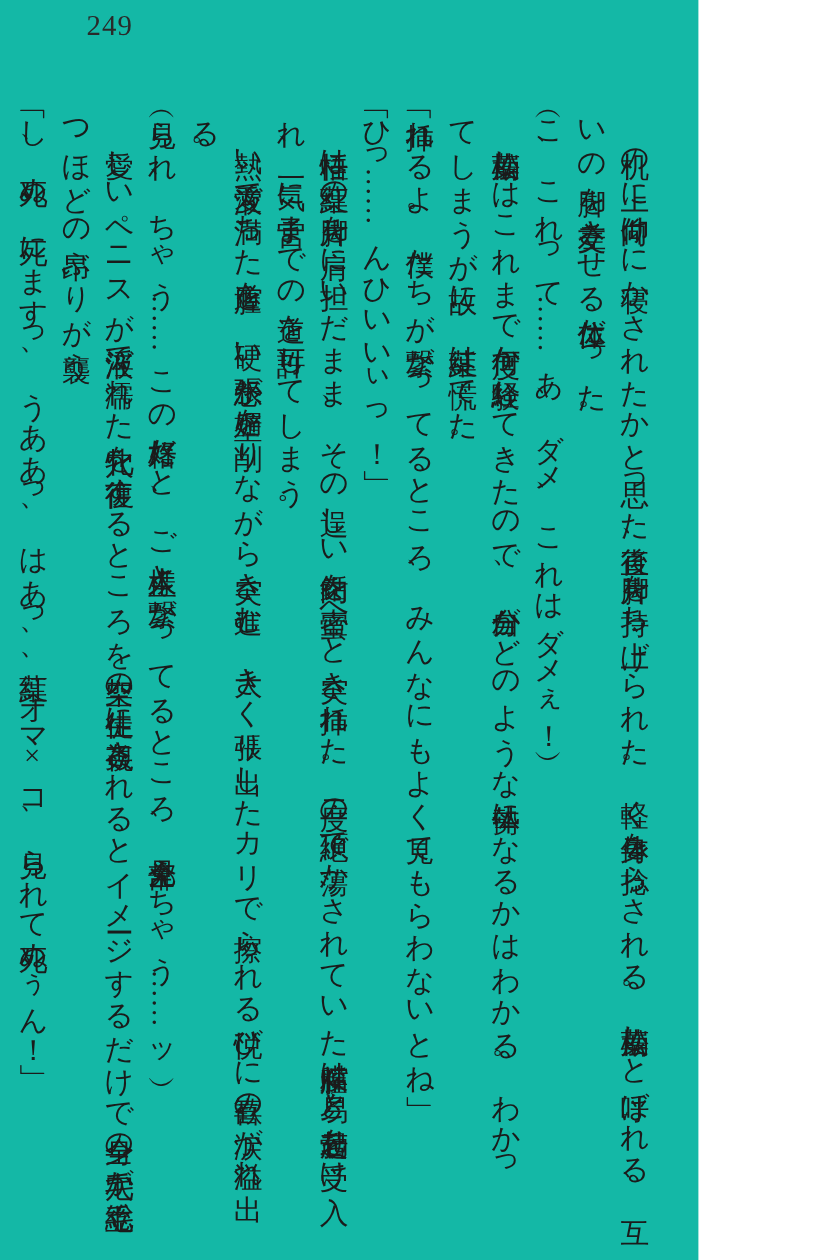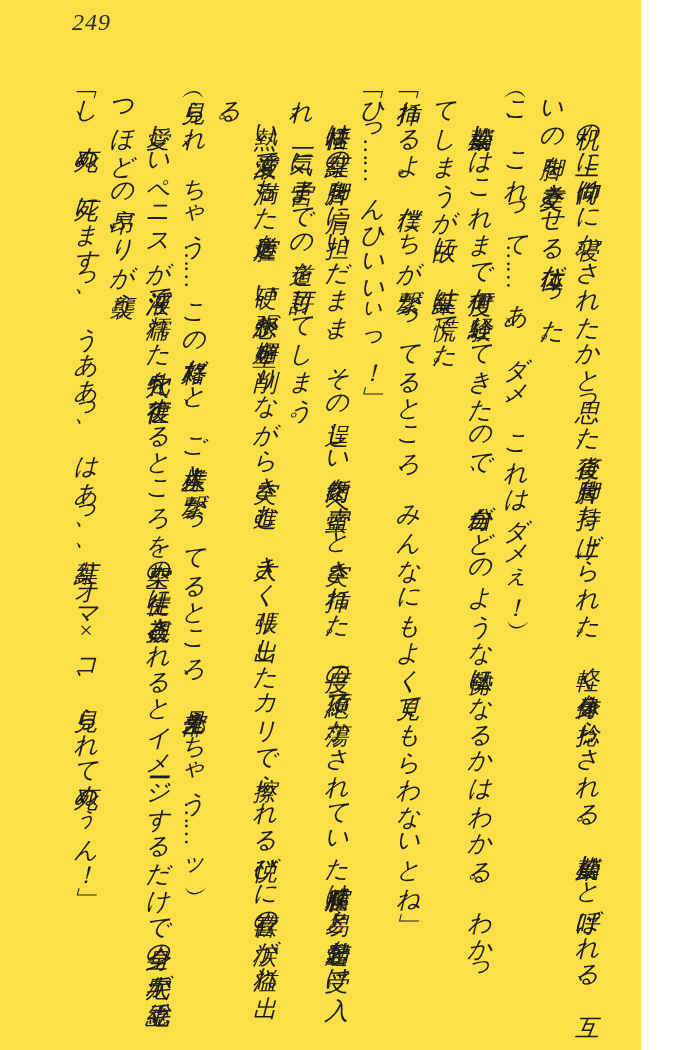--- a/index.html
+++ b/index.html
@@ -1,26 +1,25 @@
 <!DOCTYPE html>
 <html lang="ja"><head>
 <meta charset="utf-8">
 <style>
   html, body {
     margin: 0;
     padding: 0;
   }
   .page {
     position: relative;
-    width: 641px;
+    width: 582px;
     height: 1050px;
-    background: #fde047;
+    background: #14b8a6;
     overflow: hidden;
     font-family: "Liberation Serif", "DejaVu Serif", serif;
-    font-style: italic;
   }
   .page-number {
     position: absolute;
     top: 9px;
     left: 72px;
     font-size: 24px;
     letter-spacing: 1px;
     color: #2a2a2a;
     font-family: "Liberation Serif", "DejaVu Serif", serif;
   }

